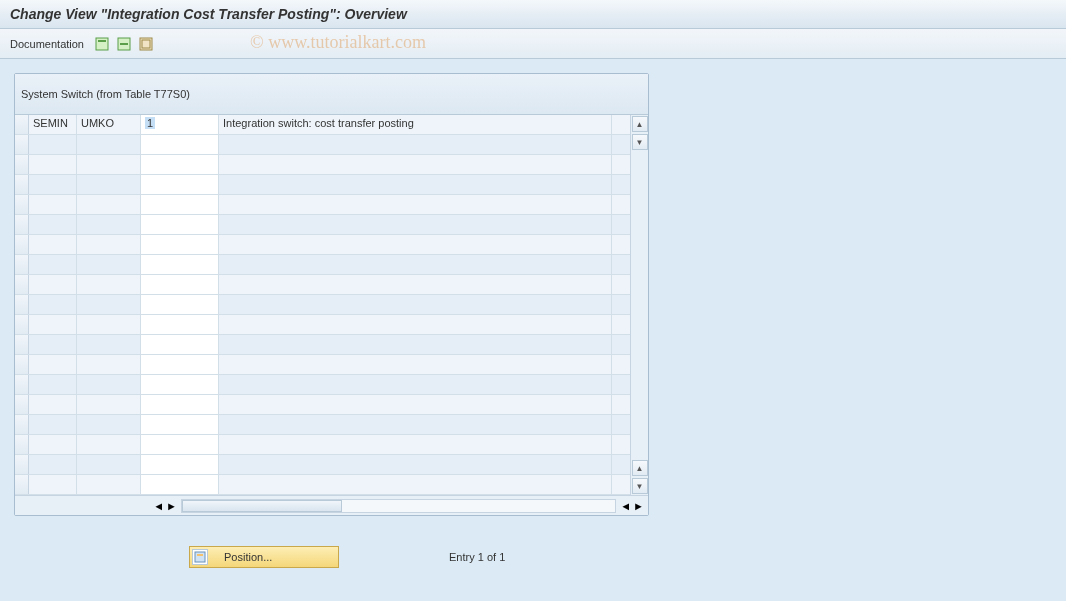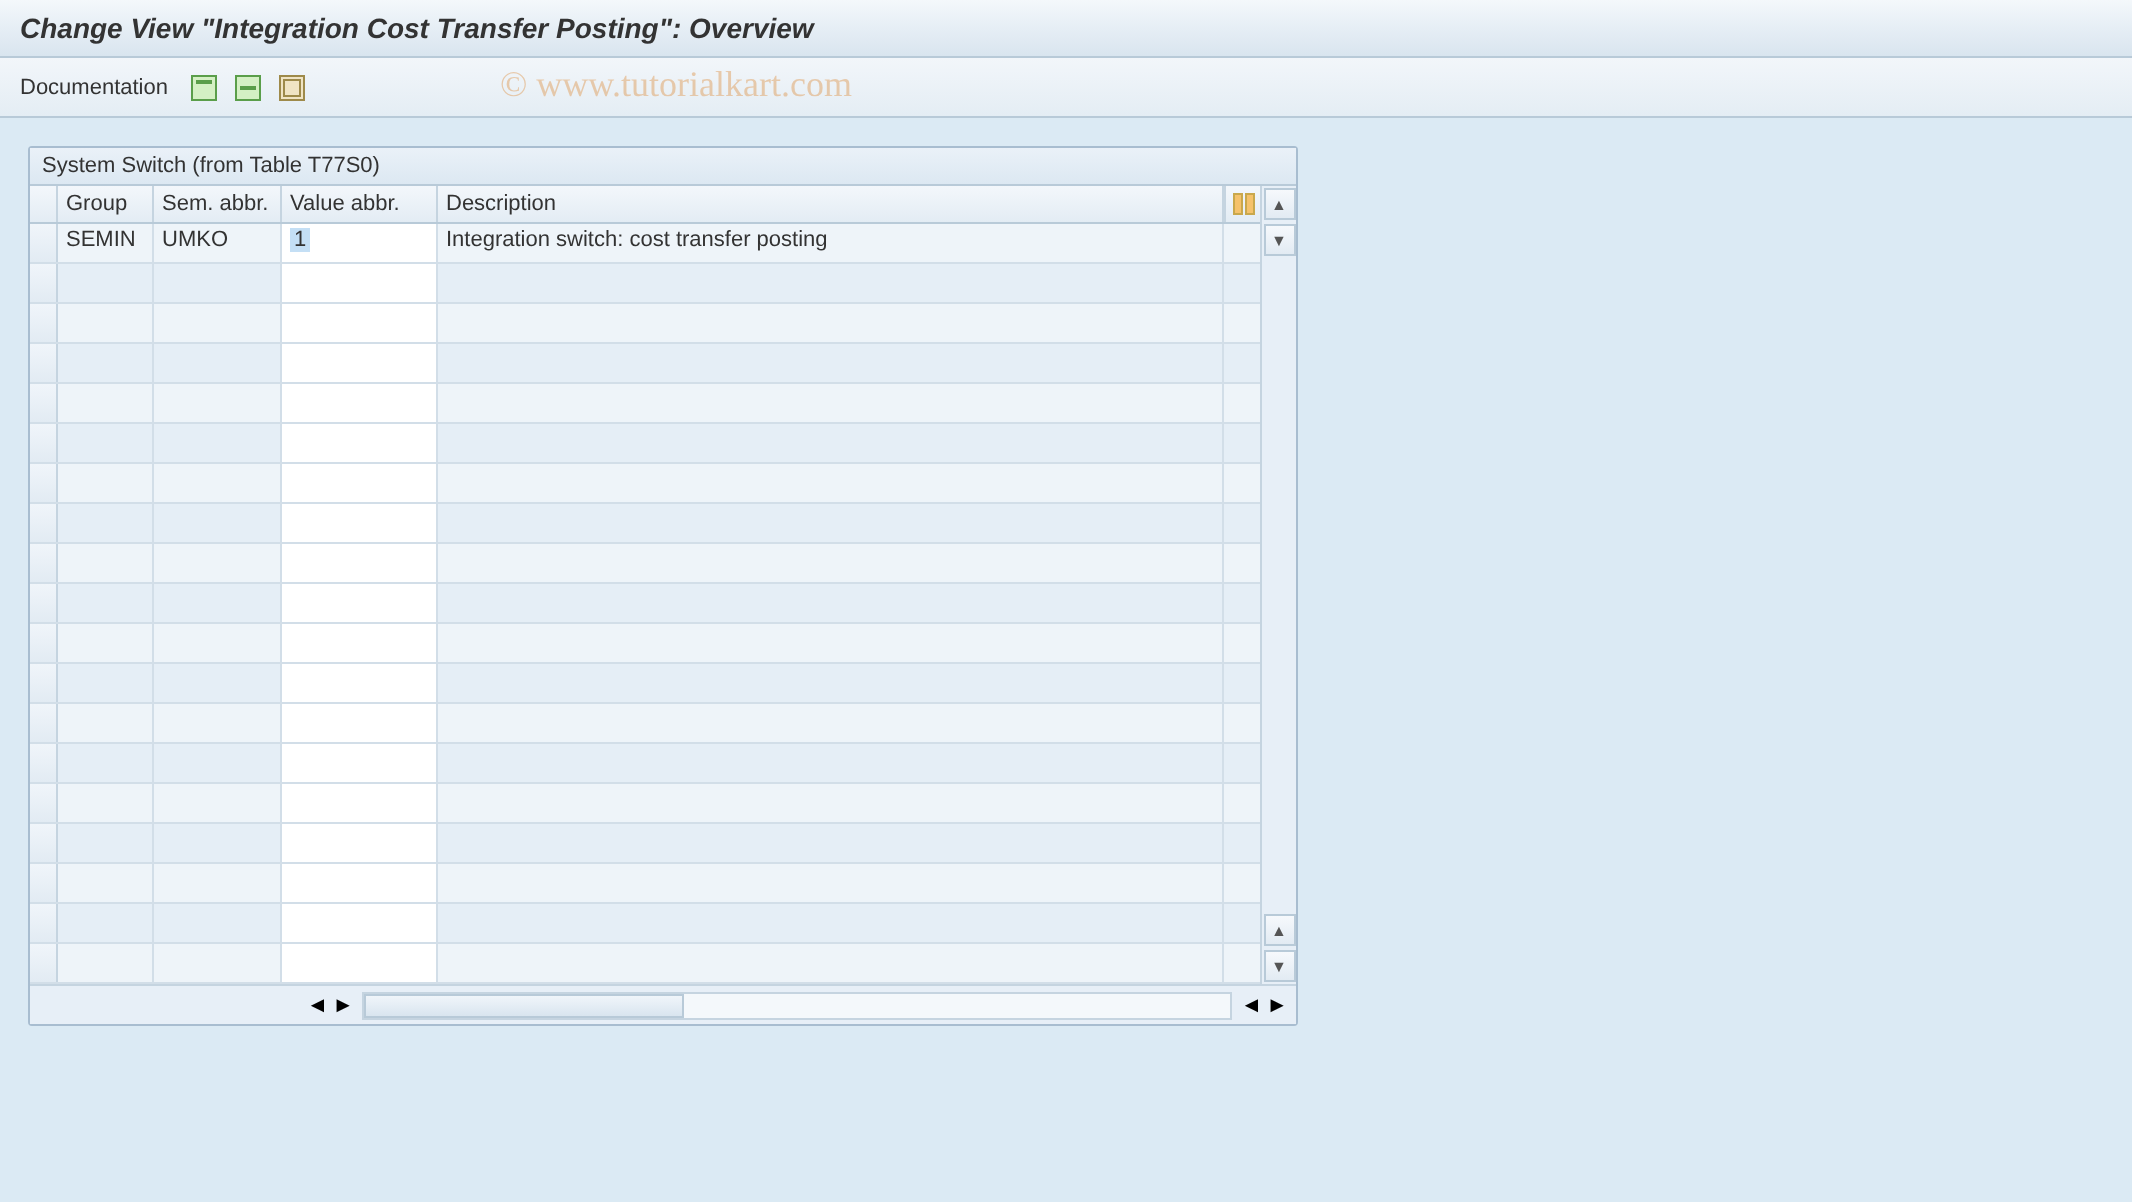--- a/index.html
+++ b/index.html
@@ -56,21 +56,21 @@
     padding: 14px;
   }
   .panel {
     background: #e7eff7;
     border: 1px solid #a8bdd0;
     width: 635px;
     border-radius: 2px;
   }
   .panel-header {
     background: linear-gradient(to bottom, #eaf1f8, #dce8f2);
-    padding: 3px 6px;
+    padding: 14px 6px;
     border-bottom: 1px solid #b8cad8;
     color: #333;
   }
   .table-wrap {
     display: flex;
   }
   .table-main {
     flex: 1;
   }
   .table-head {
@@ -235,33 +235,20 @@
   </span>
 </div>
 
 <div class="watermark">© www.tutorialkart.com</div>
 
 <div class="content">
   <div class="panel">
     <div class="panel-header">System Switch (from Table T77S0)</div>
     <div class="table-wrap">
       <div class="table-main">
-        <div class="table-head">
-          <div class="row-selector-head"></div>
-          <div class="th col-group">Group</div>
-          <div class="th col-sem">Sem. abbr.</div>
-          <div class="th col-val">Value abbr.</div>
-          <div class="th col-desc">Description</div>
-          <div class="config-col">
-            <svg width="12" height="12">
-                <rect x="1" y="1" width="4" height="10" fill="#f5c26b" stroke="#c9a84c"></rect>
-                <rect x="7" y="1" width="4" height="10" fill="#f5c26b" stroke="#c9a84c"></rect>
-              </svg>
-          </div>
-        </div>
         <div class="table-body" id="table-body">
             <div class="tr">
               <div class="row-selector"></div>
               <div class="td col-group">SEMIN</div>
               <div class="td col-sem">UMKO</div>
               <div class="td col-val"><span class="val-text">1</span></div>
               <div class="td col-desc">Integration switch: cost transfer posting</div>
               <div class="td" style="width:18px;border-right:none"></div>
             </div>
             <div class="tr">
@@ -426,13 +413,25 @@
       <div class="hscroll-track">
         <div class="hscroll-thumb"></div>
       </div>
       <div class="hscroll-right">
         <div class="arrow">◄</div>
         <div class="arrow">►</div>
       </div>
     </div>
   </div>
 
+  <div class="footer-row">
+    <button class="position-btn">
+      <span class="btn-icon">
+        <svg width="12" height="12">
+            <rect x="1" y="1" width="10" height="10" fill="#cfe3f5" stroke="#6b92b8"></rect>
+            <rect x="3" y="3" width="6" height="2" fill="#f5c26b"></rect>
+          </svg>
+      </span>
+      <span>Position...</span>
+    </button>
+    <span class="entry-text">Entry 1 of 1</span>
+  </div>
 </div>
 
 </body></html>

